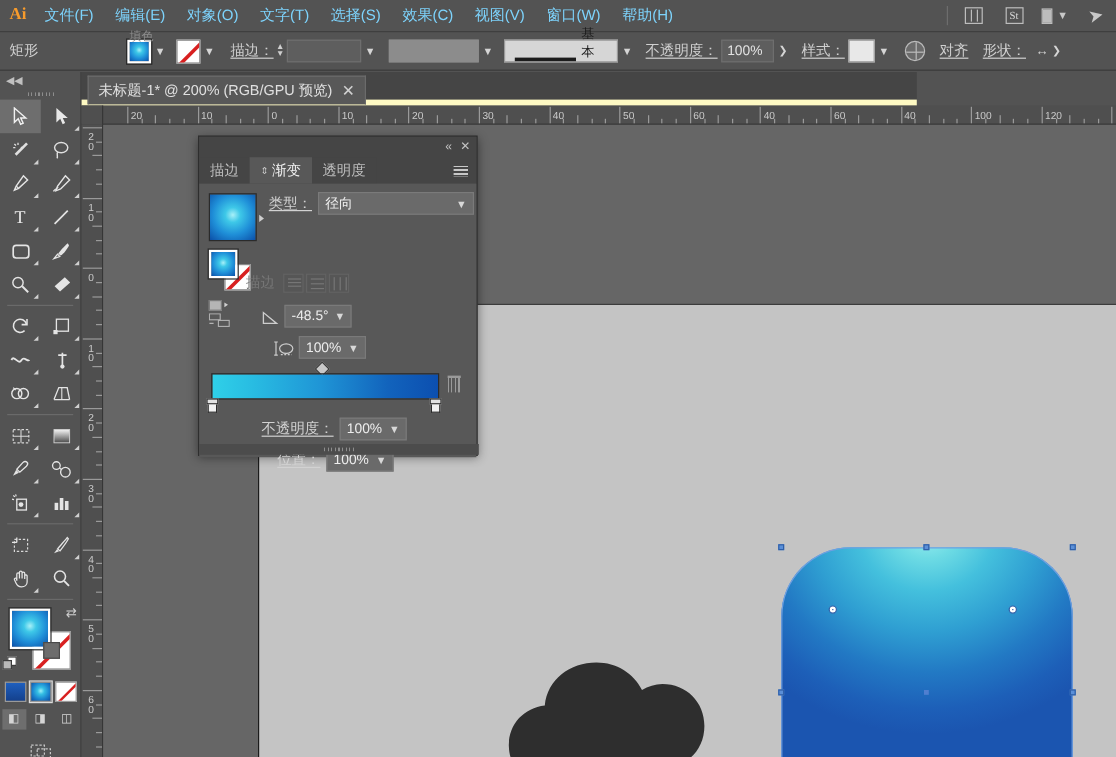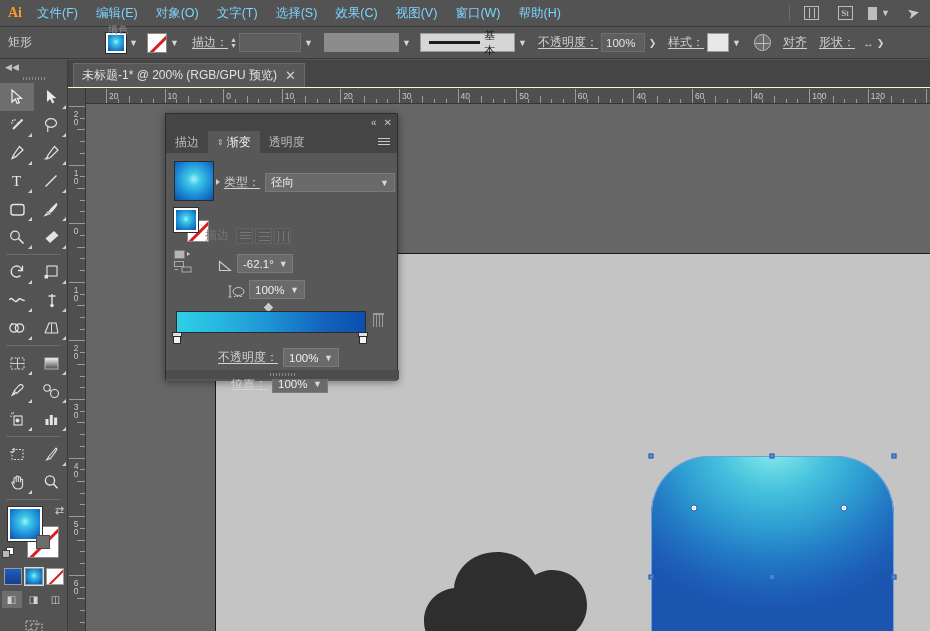--- a/index.html
+++ b/index.html
@@ -87,21 +87,21 @@
   .field {
     height: 19px; background: #5e5e5e; border: 1px solid #6e6e6e;
     color: #e2e2e2; font-size: 11.5px; display: flex; align-items: center;
     padding: 0 4px;
   }
   .field.wide { width: 62px; }
   .field.blank { width: 75px; background: #8c8c8c; border-color: #8c8c8c; }
   .field.pct { width: 44px; }
   .stroke-prof {
     width: 95px; height: 19px; background: #d6d6d6; border: 1px solid #9a9a9a;
-    display: flex; align-items: center; padding: 0 8px; position: relative;
+    display: flex; align-items: flex-end; padding: 0 8px; position: relative;
   }
   .stroke-prof .ln { width: 52px; height: 3px; background: #1c1c1c; }
   .stroke-prof .tx { color: #1c1c1c; font-size: 11px; margin-left: 4px; }
   .style-sw {
     width: 22px; height: 19px; background: #e8e8e8; border: 1px solid #9a9a9a;
   }
   .globe {
     width: 17px; height: 17px; border-radius: 50%; border: 1px solid #bbb;
     background: #6b6b6b; position: relative; overflow: hidden;
   }
@@ -178,22 +178,22 @@
      background: #d82020; transform: rotate(-45deg); }
 
   .screenmodes { display: flex; gap: 2px; justify-content: center; margin-top: 6px; }
   .sm-btn { width: 20px; height: 17px; display:flex; align-items:center; justify-content:center;
             color:#d5d5d5; font-size:10px; }
   .sm-btn.on { background: #6e6e6e; }
   .tb-bottom { display:flex; justify-content:center; margin-top: 10px; }
 
   
   .tabstrip {
-    position: absolute; left: 68px; top: 60px; width: 862px; height: 28px;
-    background: #454545; border-bottom: 1px solid #fef9c3;
+    position: absolute; left: 68px; top: 60px; width: 696px; height: 28px;
+    background: #454545; border-bottom: 5px solid #fef9c3;
   }
   .doctab {
     position: absolute; left: 5px; top: 3px; height: 24px;
     background: #585858; border: 1px solid #6b6b6b; border-bottom: none;
     display: flex; align-items: center; padding: 0 8px; gap: 8px;
   }
   .doctab-title { color: #e0e0e0; font-size: 12px; white-space: nowrap; }
   .doctab-close { color: #d0d0d0; font-size: 13px; line-height: 1; }
 
   
@@ -922,21 +922,21 @@
         <div class="gs-tri"></div>
       </div>
       <div class="grad-revrow">
         <svg width="26" height="12" viewBox="0 0 26 12">
           <rect x="0.5" y="0.5" width="9" height="5" fill="none" stroke="#b4b4b4" stroke-width="0.9"></rect>
           <rect x="8" y="6" width="9" height="5" fill="none" stroke="#b4b4b4" stroke-width="0.9"></rect>
           <path d="M4 8.5 L0.5 8.5" stroke="#b4b4b4" stroke-width="0.9"></path>
         </svg>
       </div>
 
-      <div class="grow" style="left:58px; top:20px;">
+      <div class="grow" style="left:58px; top:7px;">
         <span class="grow-lbl">类型：</span>
         <div class="combo" style="width:130px">
           <span class="t">径向</span>
           <span class="c">▼</span>
         </div>
       </div>
 
       <div class="dis-row">
         <span class="dis-lbl">描边</span>
         <div class="dis-btns">
@@ -958,21 +958,21 @@
         </div>
       </div>
 
       <div class="grow" style="left:52px; top:101px;">
         <span class="angle-ic">
           <svg width="14" height="12" viewBox="0 0 14 12">
               <path d="M1.5 10.5 L12.5 10.5 L1.5 1.5 Z" fill="none" stroke="#cdcdcd" stroke-width="1.1"></path>
             </svg>
         </span>
         <div class="combo" style="width:56px">
-          <span class="t">-62.1°</span>
+          <span class="t">-48.5°</span>
           <span class="c">▼</span>
         </div>
       </div>
 
       <div class="grow" style="left:62px; top:127px;">
         <span class="ratio-ic">
           <svg width="18" height="13" viewBox="0 0 18 13">
               <path d="M2 1 L2 12 M0.5 1 L3.5 1 M0.5 12 L3.5 12" stroke="#cdcdcd" stroke-width="1"></path>
               <ellipse cx="10.5" cy="6.5" rx="5.5" ry="4" fill="none" stroke="#cdcdcd" stroke-width="1"></ellipse>
               <path d="M6 11.5 L15 11.5" stroke="#cdcdcd" stroke-width="1" stroke-dasharray="1.6 1.3"></path>

